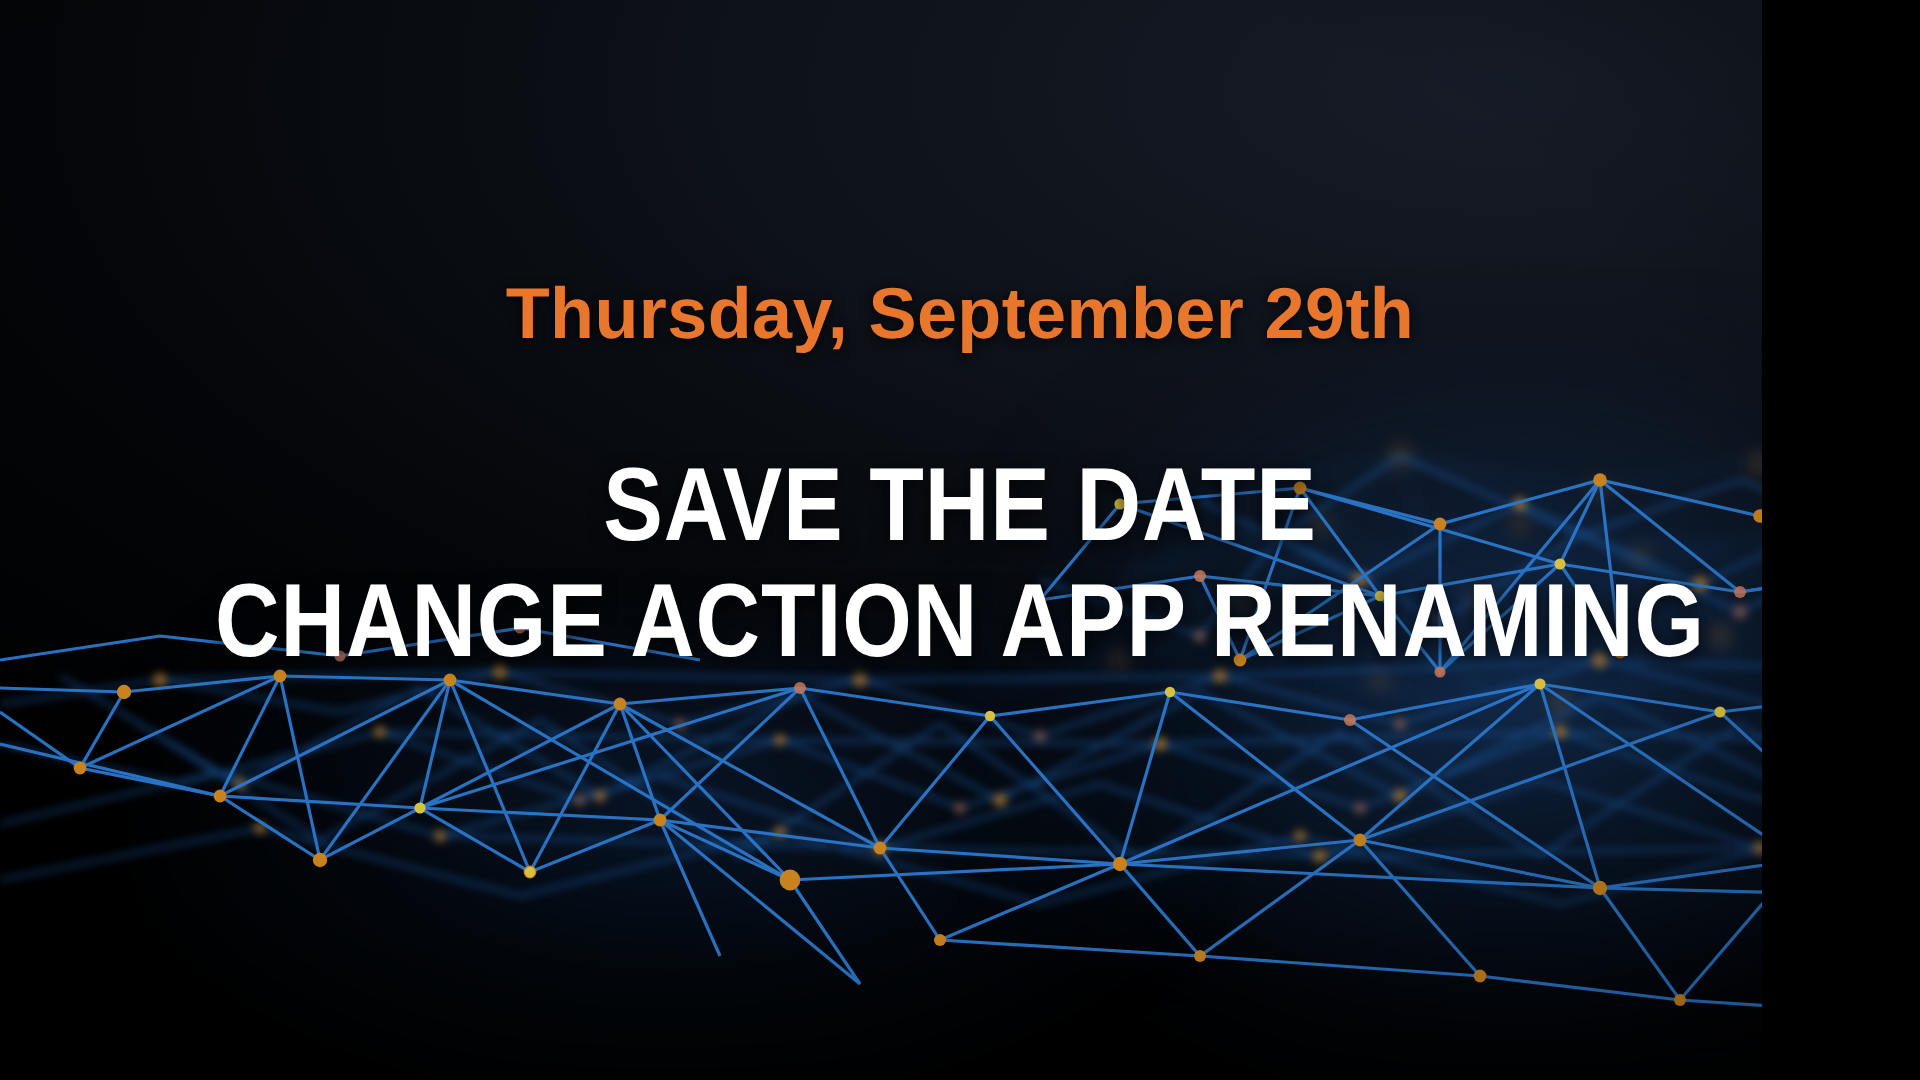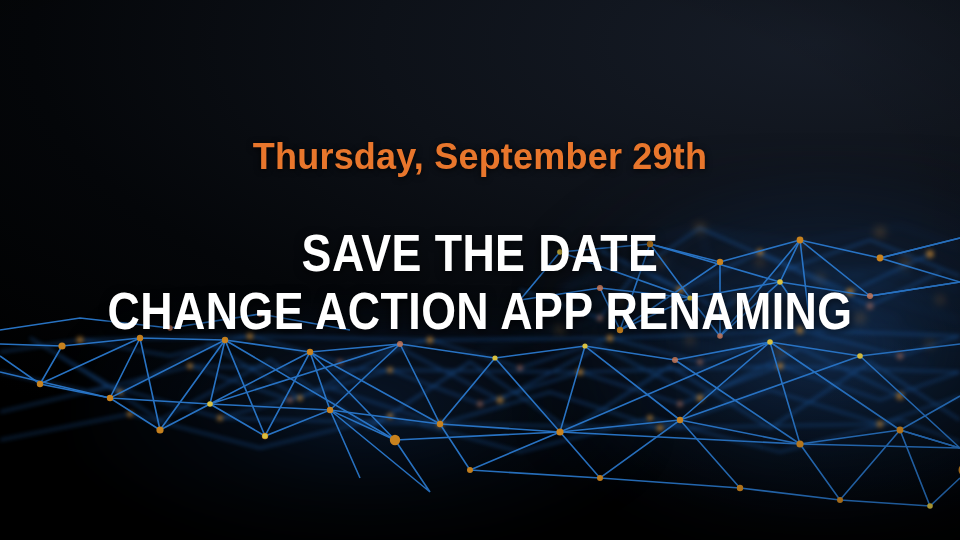--- a/index.html
+++ b/index.html
@@ -7,21 +7,21 @@
     margin: 0;
     padding: 0;
     background: #000;
   }
   body {
     font-family: "Liberation Sans", sans-serif;
   }
 
   #slide {
     position: relative;
-    width: 960px;
+    width: 881px;
     height: 540px;
     overflow: hidden;
     background: #0c4a6e;
   }
 
   
   .bg-base {
     position: absolute;
     inset: 0;
     background:

